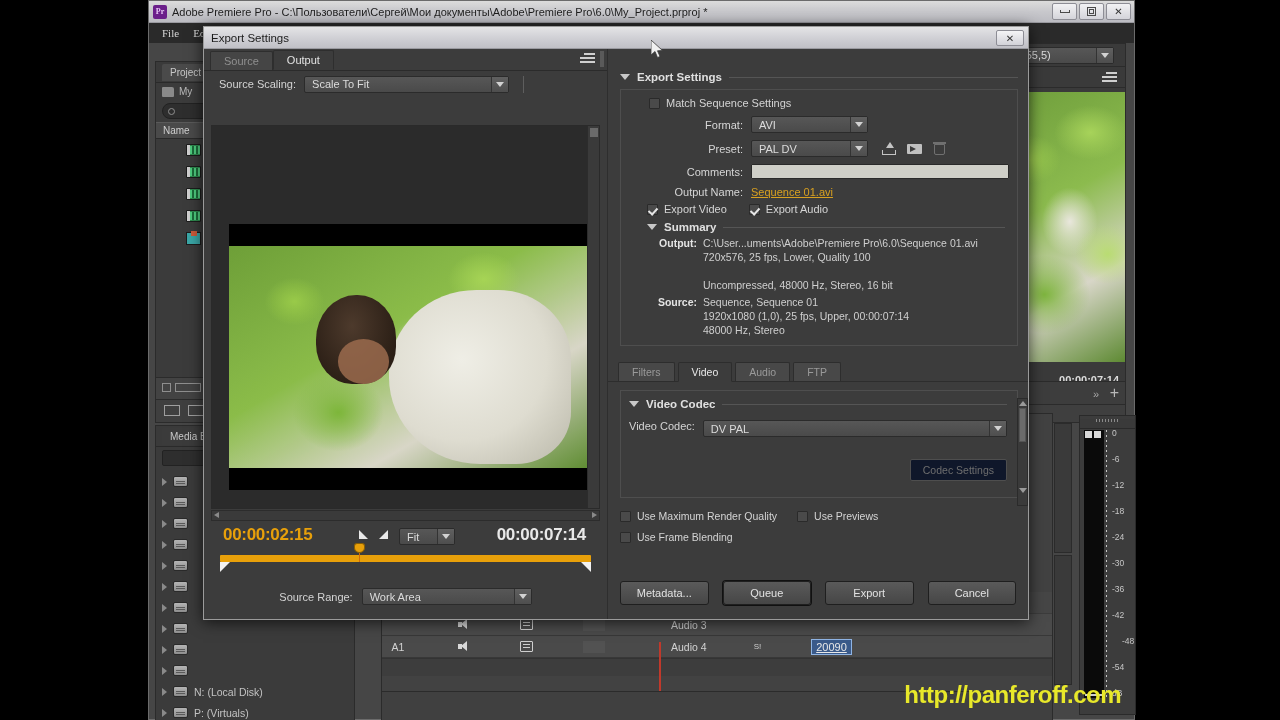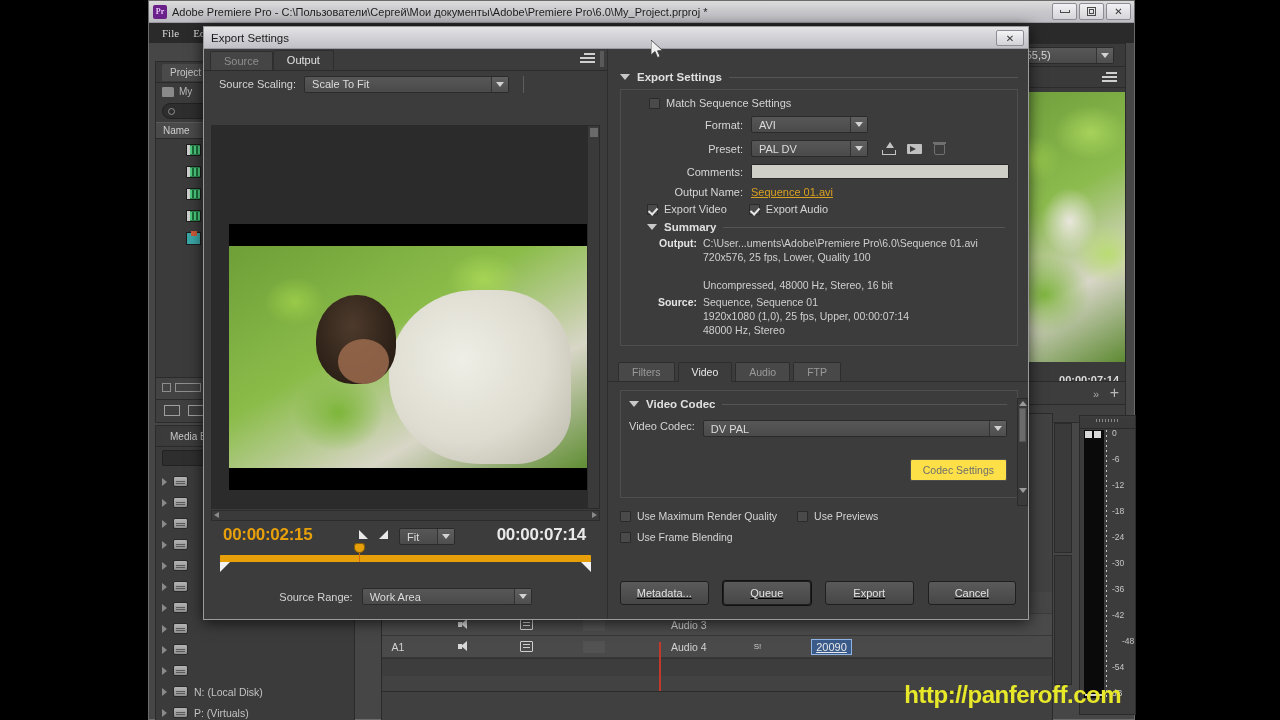--- a/index.html
+++ b/index.html
@@ -185,21 +185,21 @@
   .summary-box { padding-left:0; }
   .sum-row { display:flex; font-size:10.5px; color:#cfcfcf; line-height:14px; }
   .sum-key { width:74px; text-align:right; padding-right:6px; font-weight:bold; color:#e4e4e4; }
   .sum-val { flex:1; }
 
   .tabstrip { display:flex; gap:3px; padding:4px 0 0 10px; align-items:flex-end; border-bottom:1px solid #2d2d2d;}
   .vtab { font-size:10.5px; padding:3px 13px; color:#9a9a9a; background:#484848; border:1px solid #2d2d2d; border-bottom:none; border-radius:2px 2px 0 0;}
   .vtab.active { color:#e8e8e8; background:#3c3c3c; border-bottom:1px solid #3c3c3c; margin-bottom:-1px;}
 
   .codec-area { position:relative; margin:8px 10px 0 12px; border:1px solid #4e4e4e; min-height:108px; background:#3c3c3c;}
-  .btn-dis { border:1px solid #4e4e4e; background:#fde047; color:#6e6e6e; font-size:10.5px; padding:4px 12px; border-radius:2px;}
+  .btn-dis { border:1px solid #4e4e4e; background:#0f172a; color:#6e6e6e; font-size:10.5px; padding:4px 12px; border-radius:2px;}
   .btn {
     border:1px solid #1f1f1f; border-radius:3px; font-size:11px; color:#e2e2e2;
     background:linear-gradient(to bottom,#5a5a5a,#464646);
     padding:5px 0; text-align:center;
   }
   .btn.primary { box-shadow: 0 0 0 1px #111; }
 
   .ck-row { display:flex; align-items:center; gap:6px; font-size:10.5px; color:#d4d4d4; }
   .cursor-arrow { position:absolute; left:651px; top:40px; width:14px; height:20px; }
 </style>
@@ -671,21 +671,21 @@
             <span>Use Maximum Render Quality</span>
             <span class="chk" style="margin-left:14px"></span>
             <span>Use Previews</span>
           </div>
           <div class="ck-row">
             <span class="chk"></span>
             <span>Use Frame Blending</span>
           </div>
         </div>
 
-        <div style="position:absolute;left:12px;right:12px;bottom:14px;display:flex;gap:14px;text-decoration:underline;">
+        <div style="position:absolute;left:12px;right:12px;bottom:14px;display:flex;gap:14px;">
           <div class="btn" style="flex:1">Metadata...</div>
           <div class="btn primary" style="flex:1">Queue</div>
           <div class="btn" style="flex:1">Export</div>
           <div class="btn" style="flex:1">Cancel</div>
         </div>
       </div>
     </div>
   </div>
 
   <svg class="cursor-arrow" viewBox="0 0 14 20">

